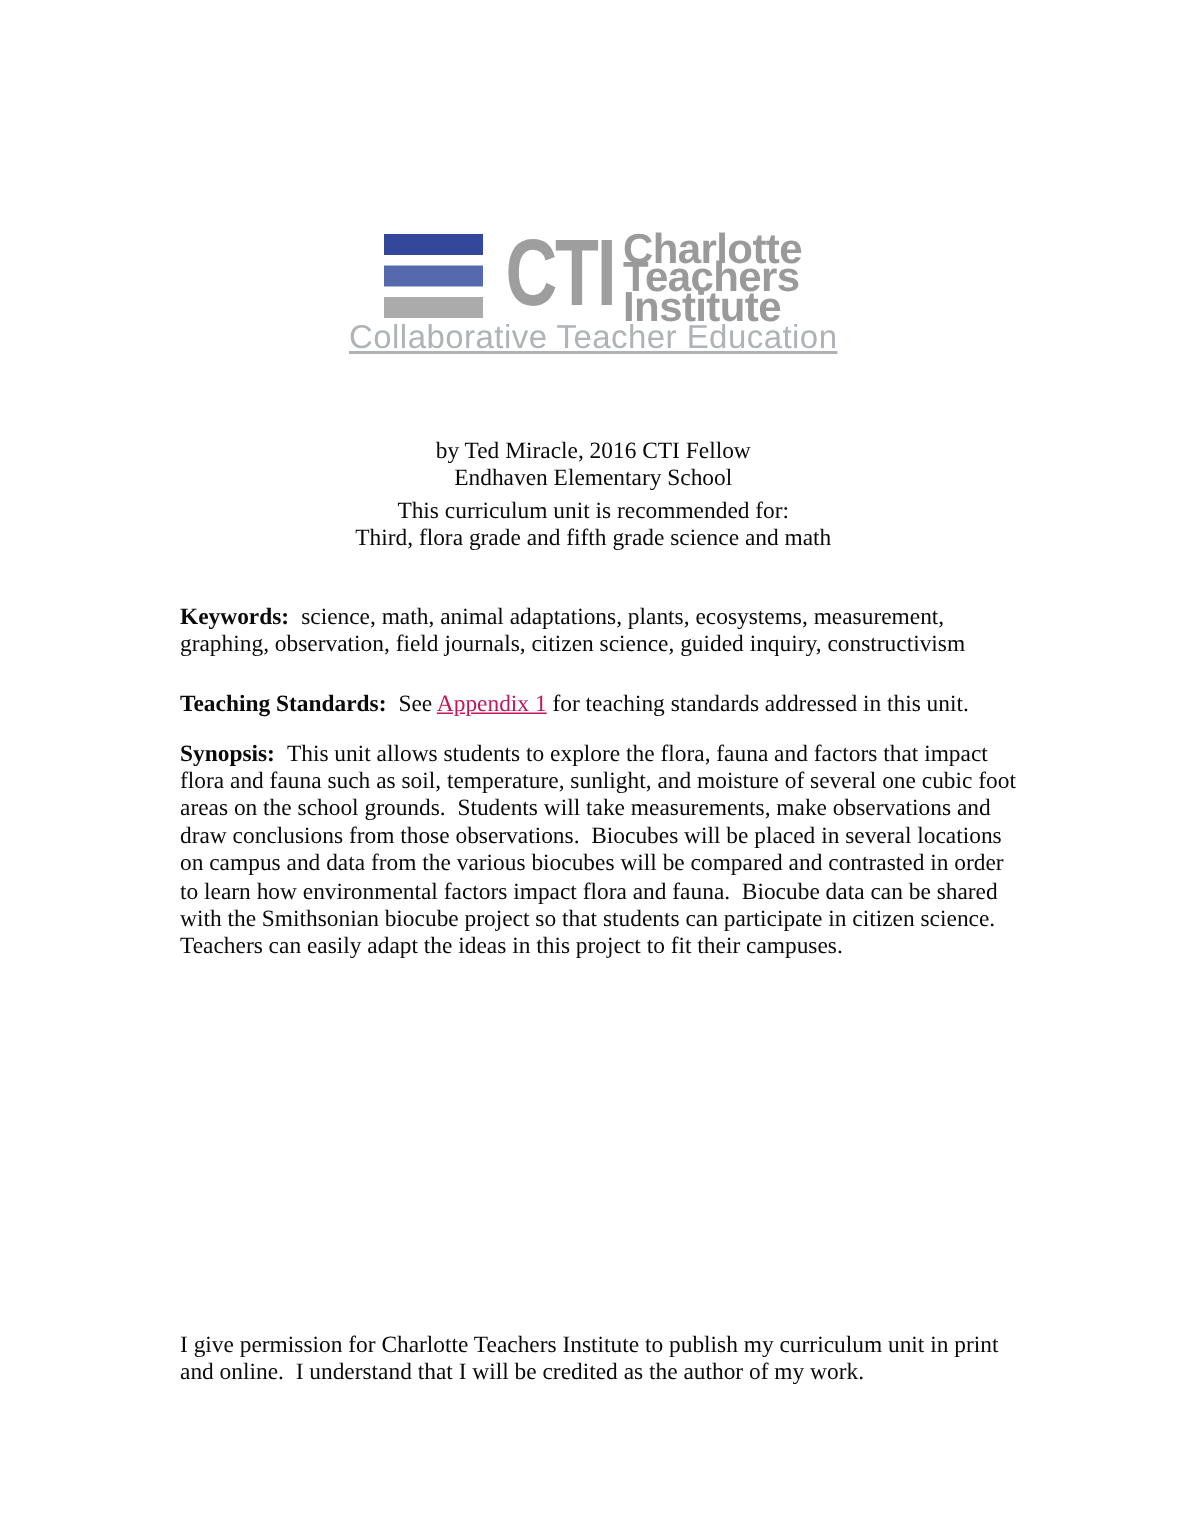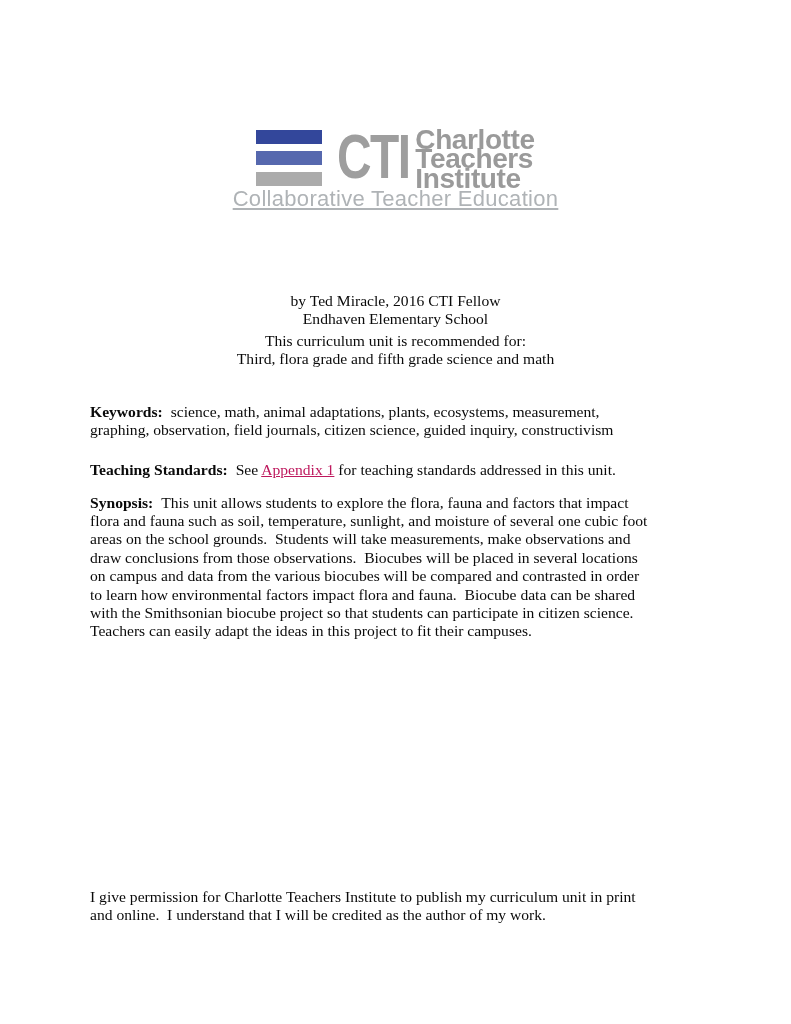--- a/index.html
+++ b/index.html
@@ -11,21 +11,21 @@
     font-family: "Liberation Serif", serif;
     font-size: 15.6px;
     line-height: 18.4px;
     color: #0a0a0a;
     overflow: hidden;
   }
 
   
   .logo {
     position: absolute;
-    top: 128px;
+    top: 154px;
     left: 0; right: 0;
     display: flex;
     flex-direction: column;
     align-items: center;
   }
   .logo-row { display: flex; align-items: flex-start; }
   .logo-bars { display: flex; flex-direction: column; width: 66px; padding-top: 2px; margin-right: 15px; }
   .logo-bar { height: 14px; margin-bottom: 7px; }
   .logo-bar:last-child { margin-bottom: 0; }
   .logo-acronym-box { width: 78px; height: 58px; overflow: visible; }
@@ -69,21 +69,21 @@
   .centered-lines {
     position: absolute;
     left: 0; right: 0;
     text-align: center;
     white-space: pre-line;
   }
   .byline { top: 292px; }
   .recommended { top: 332px; }
 
   
-  .para { position: absolute; left: 90px; }
+  .para { position: absolute; left: 120px; }
   .para .lead { font-weight: bold; margin-right: 8px; }
   .prelines { white-space: pre-line; }
   .keywords   { top: 387px; width: 606px; }
   .standards  { top: 445px; width: 640px; }
   .synopsis   { top: 478px; width: 606px; }
   .closing-plan       { top: 836px; width: 660px; }
   .closing-permission { top: 872px; width: 640px; }
 
   .appendix-link { text-decoration: underline; cursor: pointer; }
 </style>

